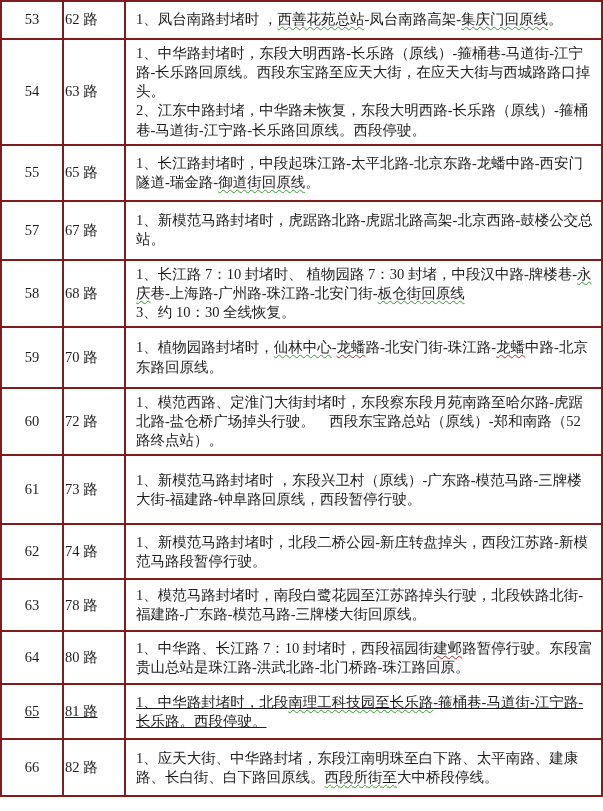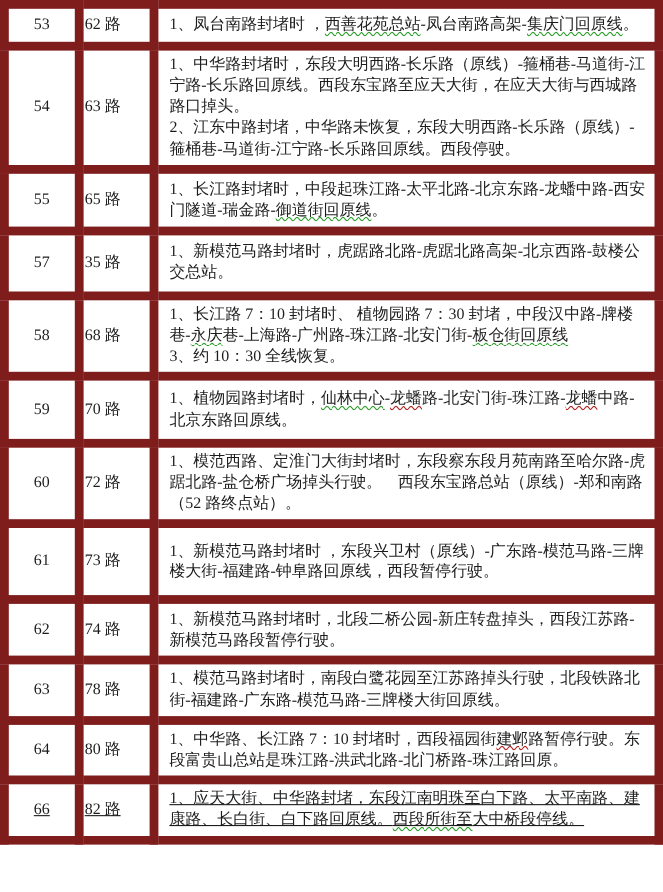--- a/index.html
+++ b/index.html
@@ -4,21 +4,21 @@
 <style>
   html,body{margin:0;padding:0;background:#ffffff;}
   body{width:603px;font-family:"Liberation Serif","DejaVu Serif",serif;color:#1c1c1c;}
   table.route-table{
     width:603px;
     border-collapse:collapse;
     table-layout:fixed;
     background:#ffffff;
   }
   table.route-table td{
-    border:8px solid #7f1d1d;
+    border:2px solid #7f1d1d;
     font-size:14.5px;
     line-height:1.32;
     vertical-align:middle;
     overflow:hidden;
   }
   td.no-cell{width:58px;text-align:center;}
   td.route-cell{width:58px;text-align:left;white-space:nowrap;}
   td.desc-cell{padding:4px 8px 4px 10px;text-align:left;white-space:pre-wrap;word-break:break-all;}
   
   tr:nth-child(1){height:38px;}
@@ -60,21 +60,21 @@
       <td class="desc-cell">1、中华路封堵时，东段大明西路-长乐路（原线）-箍桶巷-马道街-江宁路-长乐路回原线。西段东宝路至应天大街，在应天大街与西城路路口掉头。
 2、江东中路封堵，中华路未恢复，东段大明西路-长乐路（原线）-箍桶巷-马道街-江宁路-长乐路回原线。西段停驶。</td>
     </tr>
     <tr>
       <td class="no-cell">55</td>
       <td class="route-cell">65 路</td>
       <td class="desc-cell">1、长江路封堵时，中段起珠江路-太平北路-北京东路-龙蟠中路-西安门隧道-瑞金路-<span class="squiggle" style="text-decoration-color:#2f9e2f">御道街回原线</span>。</td>
     </tr>
     <tr>
       <td class="no-cell">57</td>
-      <td class="route-cell">35 路</td>
+      <td class="route-cell">67 路</td>
       <td class="desc-cell">1、新模范马路封堵时，虎踞路北路-虎踞北路高架-北京西路-鼓楼公交总站。</td>
     </tr>
     <tr>
       <td class="no-cell">58</td>
       <td class="route-cell">68 路</td>
       <td class="desc-cell">1、长江路 7：10 封堵时、 植物园路 7：30 封堵，中段汉中路-牌楼巷-<span class="squiggle" style="text-decoration-color:#2f9e2f">永庆</span>巷-上海路-广州路-珠江路-北安门街-<span class="squiggle" style="text-decoration-color:#2f9e2f">板仓街回原线</span>
 3、约 10：30 全线恢复。</td>
     </tr>
     <tr>
       <td class="no-cell">59</td>
@@ -100,18 +100,23 @@
       <td class="no-cell">63</td>
       <td class="route-cell">78 路</td>
       <td class="desc-cell">1、模范马路封堵时，南段白鹭花园至江苏路掉头行驶，北段铁路北街-福建路-广东路-模范马路-三牌楼大街回原线。</td>
     </tr>
     <tr>
       <td class="no-cell">64</td>
       <td class="route-cell">80 路</td>
       <td class="desc-cell">1、中华路、长江路 7：10 封堵时，西段福园街<span class="squiggle" style="text-decoration-color:#b22222">建邺</span>路暂停行驶。东段富贵山总站是珠江路-洪武北路-北门桥路-珠江路回原。</td>
     </tr>
     <tr>
+      <td class="no-cell">65</td>
+      <td class="route-cell">81 路</td>
+      <td class="desc-cell">1、中华路封堵时，北段<span class="squiggle" style="text-decoration-color:#2f9e2f">南理工科技园至长乐路</span>-箍桶巷-马道街-江宁路-长乐路。西段停驶。</td>
+    </tr>
+    <tr>
       <td class="no-cell">66</td>
       <td class="route-cell">82 路</td>
       <td class="desc-cell">1、应天大街、中华路封堵，东段江南明珠至白下路、太平南路、建康路、长白街、白下路回原线。<span class="squiggle" style="text-decoration-color:#2f9e2f">西段所街至</span>大中桥段停线。</td>
     </tr>
   </tbody>
 </table>
 
 </body></html>

